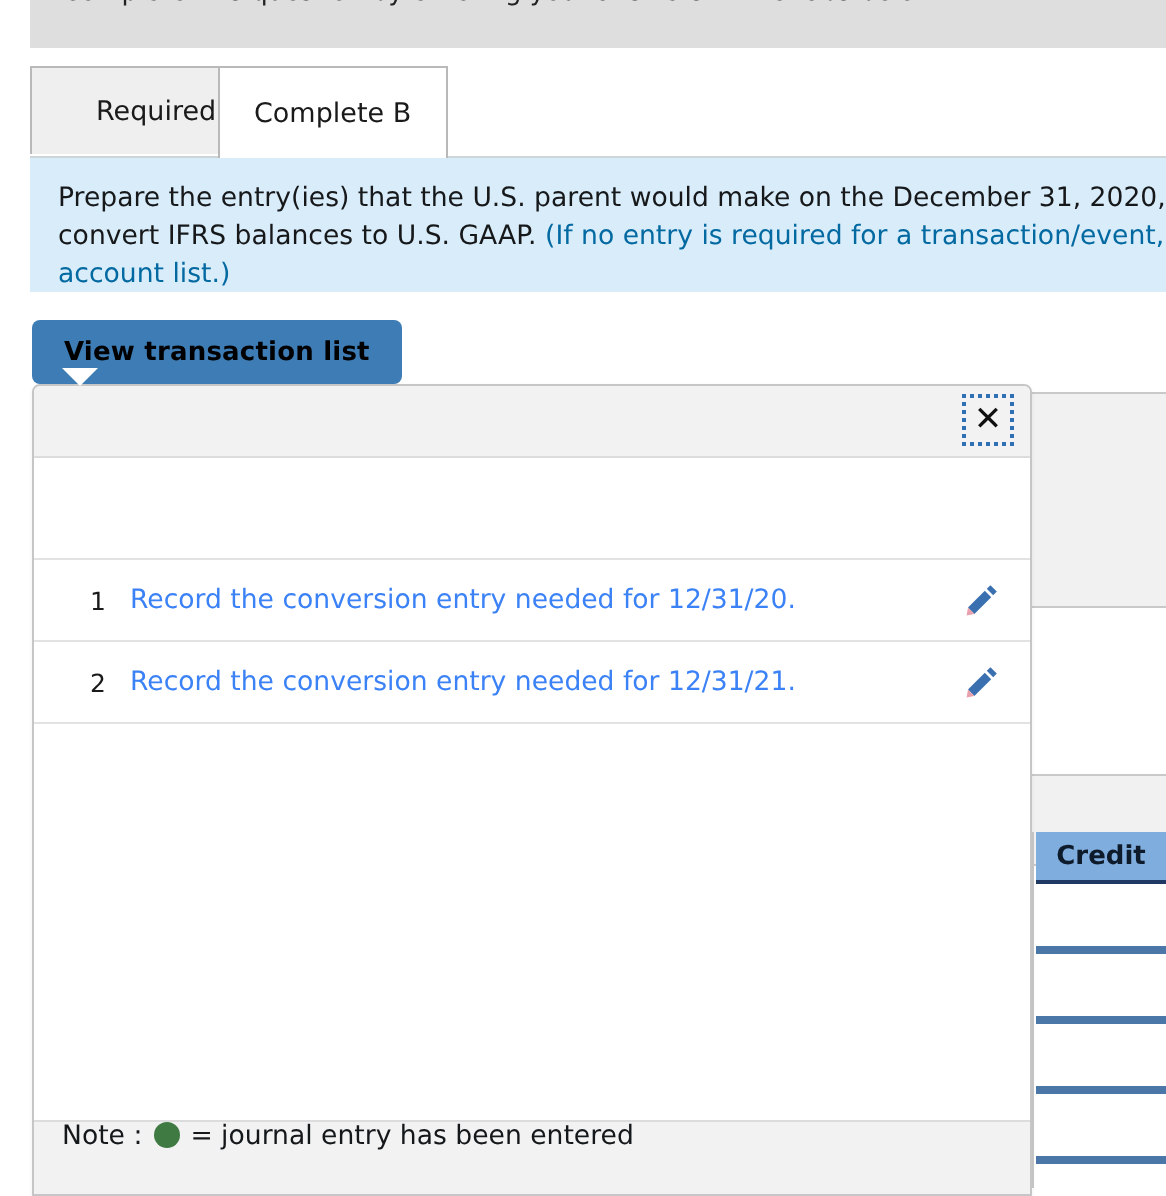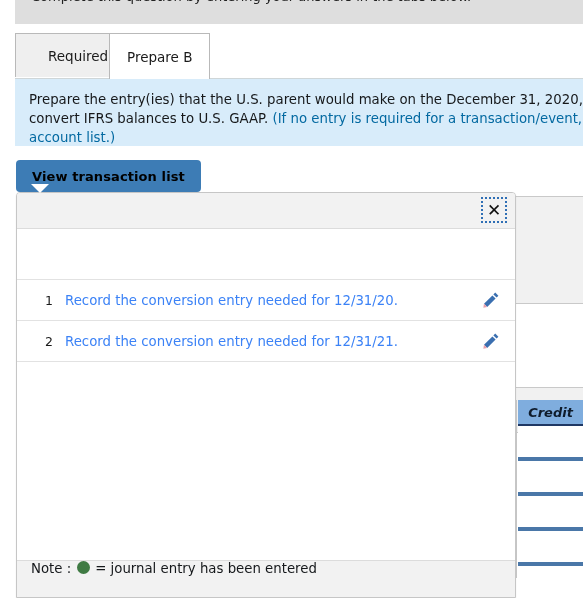--- a/index.html
+++ b/index.html
@@ -134,25 +134,24 @@
     background: #ffffff;
   }
   .bg-grey-a { top: 196px; height: 108px; background: #f1f1f1; }
   .bg-white-a { top: 304px; height: 84px; background: #ffffff; border-top: none; }
   .bg-grey-b { top: 388px; height: 45px; background: #f1f1f1; border-top: none; }
 
   
   .jtable {
     position: absolute;
     left: 500px;
-    top: 400px;
+    top: 416px;
     width: 83px;
     height: 178px;
     overflow: hidden;
-    font-style: italic;
   }
   .jt-col {
     position: absolute;
     left: 18px;
     top: 0;
     width: 65px;
   }
   .jt-head {
     height: 24px;
     background: #7fadde;
@@ -290,21 +289,21 @@
 
   <div class="topbar">
     <span class="topbar-text">Complete this question by entering your answers in the tabs below.</span>
   </div>
 
   <div class="tabstrip">
     <div class="tab tab-a">
       <span>Required A</span>
     </div>
     <div class="tab tab-b active">
-      <span>Prepare B</span>
+      <span>Complete B</span>
     </div>
   </div>
   <div class="tabline"></div>
 
   <div class="instructions">
     <div class="nowrap-line">Prepare the entry(ies) that the U.S. parent would make on the December 31, 2020, a</div>
     <div class="nowrap-line"><span>convert IFRS balances to U.S. GAAP. </span><span class="hint">(If no entry is required for a transaction/event,</span></div>
     <div class="hint">account list.)</div>
   </div>
 

